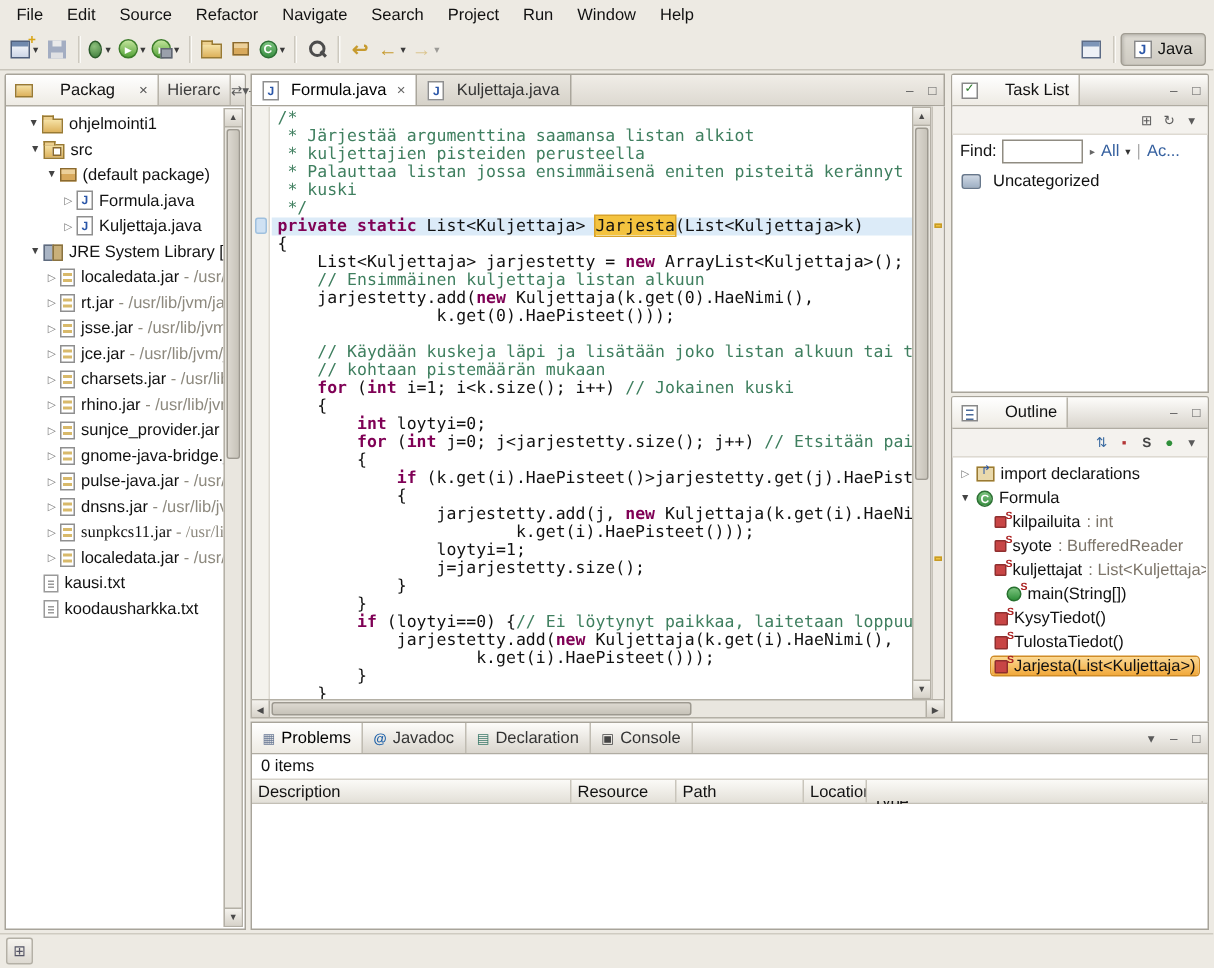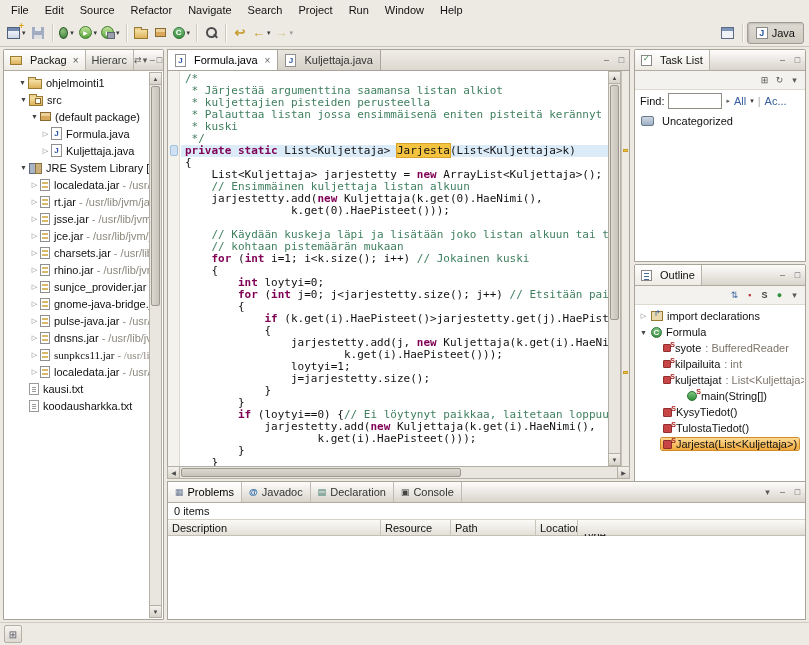--- a/index.html
+++ b/index.html
@@ -34,21 +34,21 @@
 .i-search::before{content:"";position:absolute;left:1px;top:1px;width:7px;height:7px;border:2px solid #4c4c4c;border-radius:50%}
 .i-search::after{content:"";position:absolute;right:0;bottom:2px;width:5px;height:2px;background:#4c4c4c;transform:rotate(45deg)}
 .i-goldarrow{font-size:13px;font-weight:bold;color:#c79b2f;line-height:13px}
 .i-openpersp{width:13px;height:12px;border:1px solid #5c6b85;background:#eef1f6;position:relative}
 .i-openpersp::before{content:"";position:absolute;left:0;right:0;top:0;height:3px;background:#7d95b8}
 .persp-btn{display:flex;align-items:center;gap:4px;height:22px;padding:0 8px;background:linear-gradient(#dedbd3,#cfcbc2);border:1px solid #a19d93;border-radius:3px;box-shadow:inset 1px 1px 2px rgba(0,0,0,.15)}
 .i-javapersp{width:12px;height:12px;background:#fff;border:1px solid #8a8a8a;color:#2a56a8;font-weight:bold;font-size:9px;display:flex;align-items:center;justify-content:center}
 
 .view{position:absolute;background:#fff;border:1px solid #a8a49a;border-radius:2px 2px 0 0}
 .view-header{height:21px;display:flex;align-items:stretch;background:linear-gradient(#fdfcfa,#d9d5cd);border-bottom:1px solid #b0aca2}
-.vtab{display:flex;align-items:center;gap:4px;padding:0 6px;border-right:1px solid #b8b4aa;background:linear-gradient(#ffffff,#eeebe4);white-space:nowrap}
+.vtab{display:flex;align-items:center;gap:14px;padding:0 6px;border-right:1px solid #b8b4aa;background:linear-gradient(#ffffff,#eeebe4);white-space:nowrap}
 .vtab.inactive{background:transparent;color:#3c3c3c}
 .tclose{font-size:10px;color:#555;margin-left:2px}
 .hicon{width:15px;height:16px;display:flex;align-items:center;justify-content:center;color:#5a5a5a;font-size:9px;align-self:center}
 
 .col-left{left:3px;top:49px;width:161px;height:571px}
 .tree{position:absolute;left:1px;right:14px;top:22px;bottom:1px;overflow:hidden;padding-top:2px;background:#fff}
 .trow{height:17px;display:flex;align-items:center;white-space:nowrap;overflow:hidden}
 .twisty{width:11px;flex:none;text-align:center;font-size:7px;color:#444}
 .twisty.collapsed{color:#777}
 .ticon{flex:none;margin-right:4px;position:relative}
@@ -457,45 +457,45 @@
           <span class="oicon ic-class i-class">C</span>
           <span class="olabel">Formula</span>
         </span>
       </div>
       <div class="orow" style="padding-left: 14px;">
         <span class="twisty none"></span>
         <span class="opill">
           <span class="oicon ic-field-private">
             <span class="sdec">S</span>
           </span>
+          <span class="olabel">kilpailuita</span>
+          <span class="otype"> : int</span>
+        </span>
+      </div>
+      <div class="orow" style="padding-left: 14px;">
+        <span class="twisty none"></span>
+        <span class="opill">
+          <span class="oicon ic-field-private">
+            <span class="sdec">S</span>
+          </span>
           <span class="olabel">syote</span>
           <span class="otype"> : BufferedReader</span>
         </span>
       </div>
       <div class="orow" style="padding-left: 14px;">
         <span class="twisty none"></span>
         <span class="opill">
           <span class="oicon ic-field-private">
             <span class="sdec">S</span>
           </span>
-          <span class="olabel">kilpailuita</span>
-          <span class="otype"> : int</span>
-        </span>
-      </div>
-      <div class="orow" style="padding-left: 14px;">
-        <span class="twisty none"></span>
-        <span class="opill">
-          <span class="oicon ic-field-private">
-            <span class="sdec">S</span>
-          </span>
           <span class="olabel">kuljettajat</span>
           <span class="otype"> : List&lt;Kuljettaja&gt;</span>
         </span>
       </div>
-      <div class="orow" style="padding-left: 22px; margin-left: 16px;">
+      <div class="orow" style="padding-left: 22px;">
         <span class="twisty none"></span>
         <span class="opill">
           <span class="oicon ic-method-public">
             <span class="sdec">S</span>
           </span>
           <span class="olabel">main(String[])</span>
         </span>
       </div>
       <div class="orow" style="padding-left: 14px;">
         <span class="twisty none"></span>

